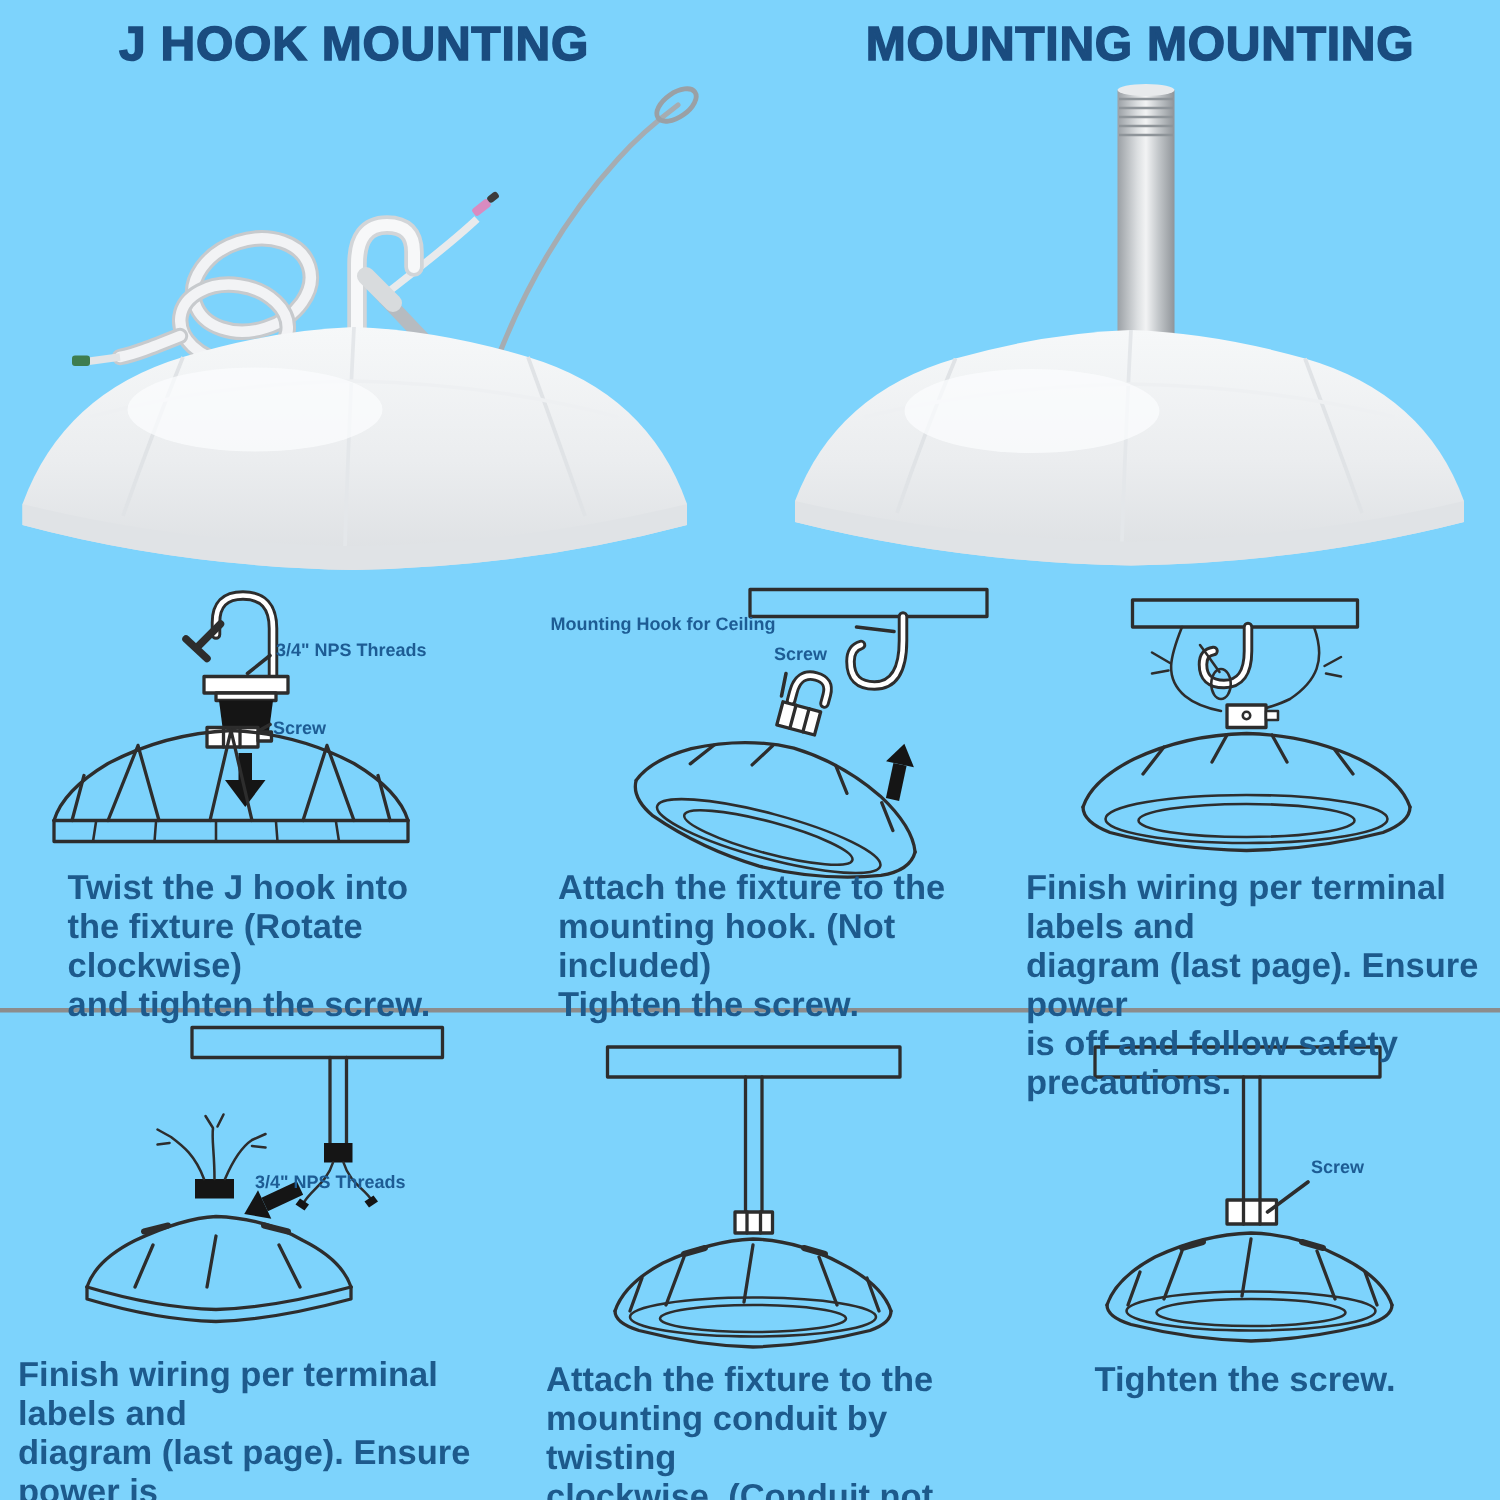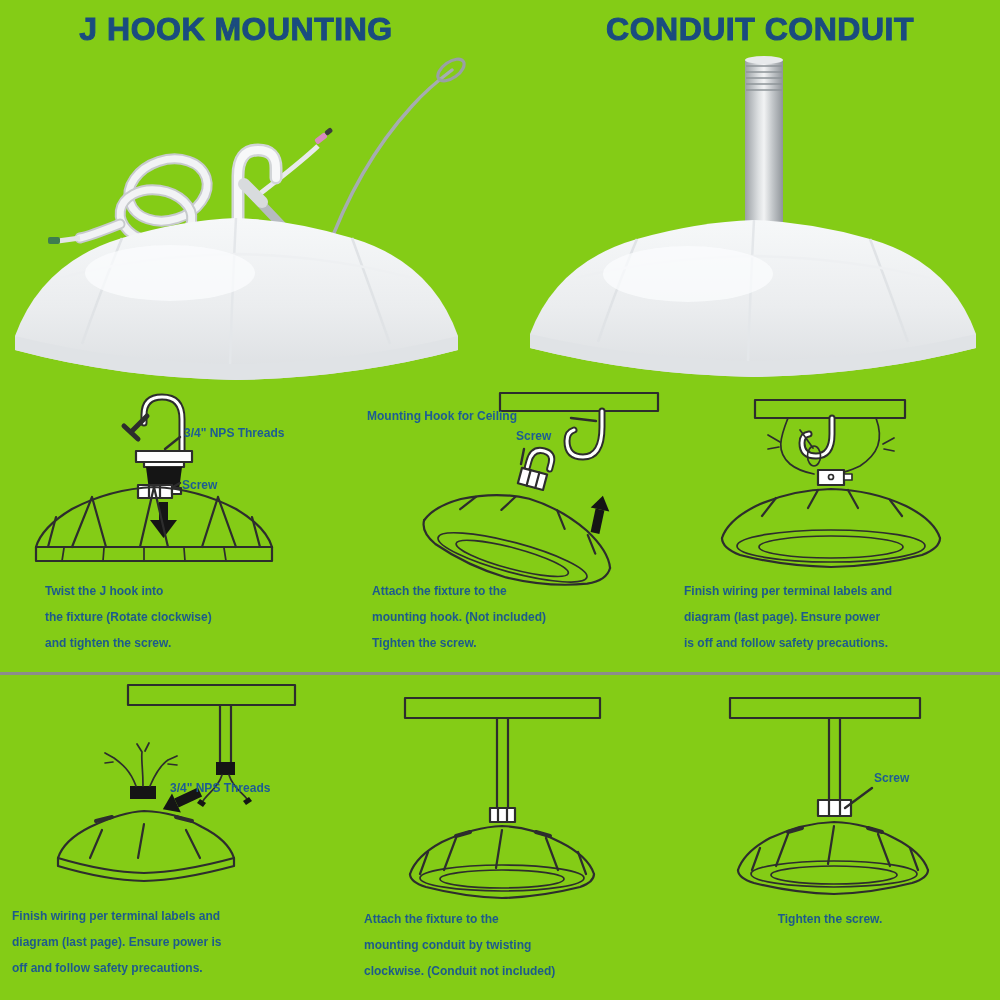--- a/index.html
+++ b/index.html
@@ -1,21 +1,21 @@
 <!DOCTYPE html>
 <html><head>
 <meta charset="utf-8">
 <style>
   html,body{margin:0;padding:0;background:#fff;}
-  #page{position:relative;width:1000px;height:1000px;background:#84cc16;overflow:hidden;
+  #page{position:relative;width:1000px;height:1000px;background:#7dd3fc;overflow:hidden;
         font-family:"Liberation Sans",sans-serif;}
   .abs{position:absolute;}
   .title{font-weight:700;font-size:32px;line-height:1.1;color:#1a4c7f;text-align:center;
          letter-spacing:.5px;-webkit-text-stroke:1px #1a4c7f;}
-  .caption{font-weight:700;font-size:12px;line-height:26px;color:#1d5a8c;white-space:pre-line;}
+  .caption{font-weight:700;font-size:23px;line-height:26px;color:#1d5a8c;white-space:pre-line;}
   .lbl{font-weight:700;font-size:12px;line-height:1.1;color:#1d5c94;white-space:nowrap;}
   .divider{background:#8c8c8c;}
   
   .la{fill:none;stroke:#2d2d2d;stroke-width:2.2;stroke-linecap:round;stroke-linejoin:round;}
   .thin{stroke-width:1.7;}
   .wf{fill:#ffffff;}
   .blk{fill:#151515;stroke:none;}
   .tubeO{fill:none;stroke:#2d2d2d;stroke-width:7;stroke-linecap:round;stroke-linejoin:round;}
   .tubeI{fill:none;stroke:#ffffff;stroke-width:3.1;stroke-linecap:round;stroke-linejoin:round;}
   .ptr{fill:none;stroke:#2d2d2d;stroke-width:2.4;stroke-linecap:round;}
@@ -23,21 +23,21 @@
   .photoLine{fill:none;stroke:#a6acb1;stroke-width:3.4;stroke-linecap:round;}
   .cordO{fill:none;stroke:#c7cacd;stroke-width:11;stroke-linecap:round;}
   .cordI{fill:none;stroke:#f2f3f5;stroke-width:7;stroke-linecap:round;}
 </style>
 </head>
 <body>
 
 <div id="page">
 
   <div class="abs title" style="left:36px;top:12px;width:400px">J HOOK MOUNTING</div>
-  <div class="abs title" style="left:560px;top:12px;width:400px">CONDUIT CONDUIT</div>
+  <div class="abs title" style="left:560px;top:12px;width:400px">MOUNTING MOUNTING</div>
 
   <svg class="abs" style="left:0;top:48px" width="500" height="340" viewBox="0 0 500 340">
     <defs>
       <linearGradient id="gDomeL" x1="0" y1="0" x2="0" y2="1">
         <stop offset="0" stop-color="#f6f8f9"></stop>
           <stop offset=".55" stop-color="#ebedef"></stop>
         <stop offset="1" stop-color="#dcdfe2"></stop>
       </linearGradient>
     </defs>
 

